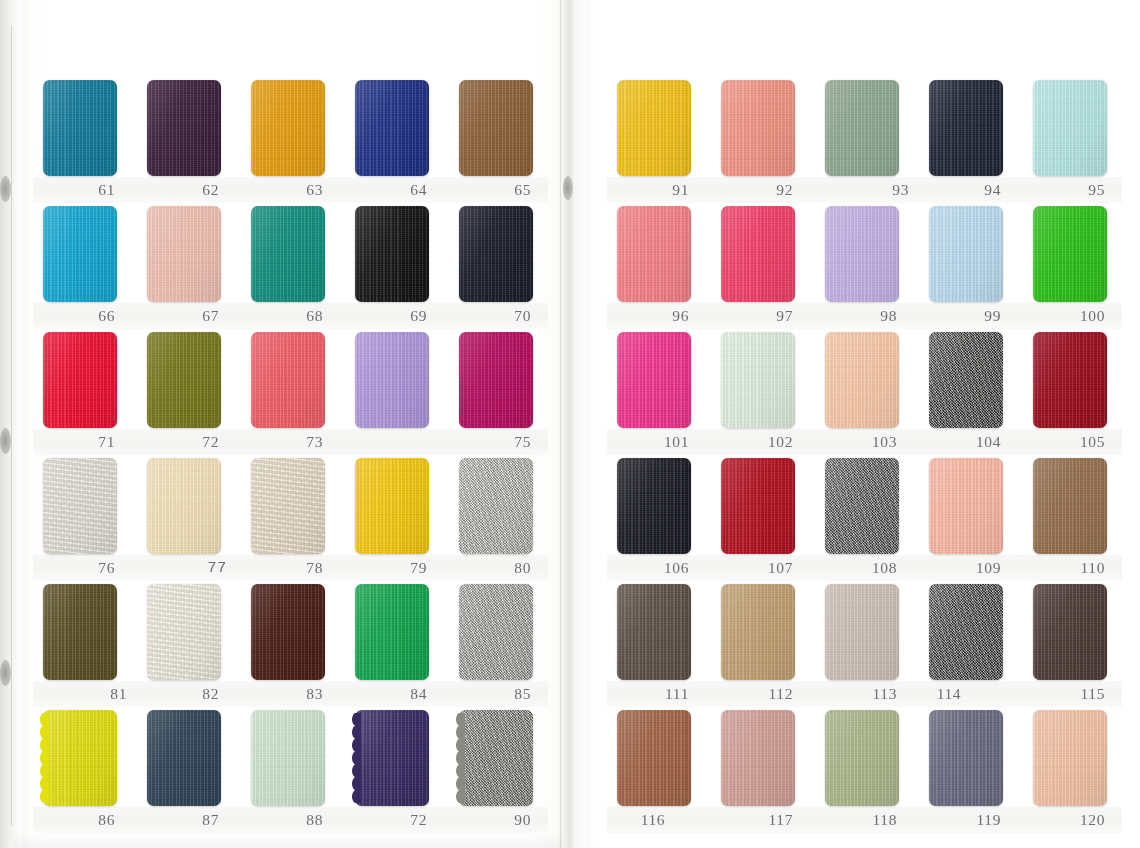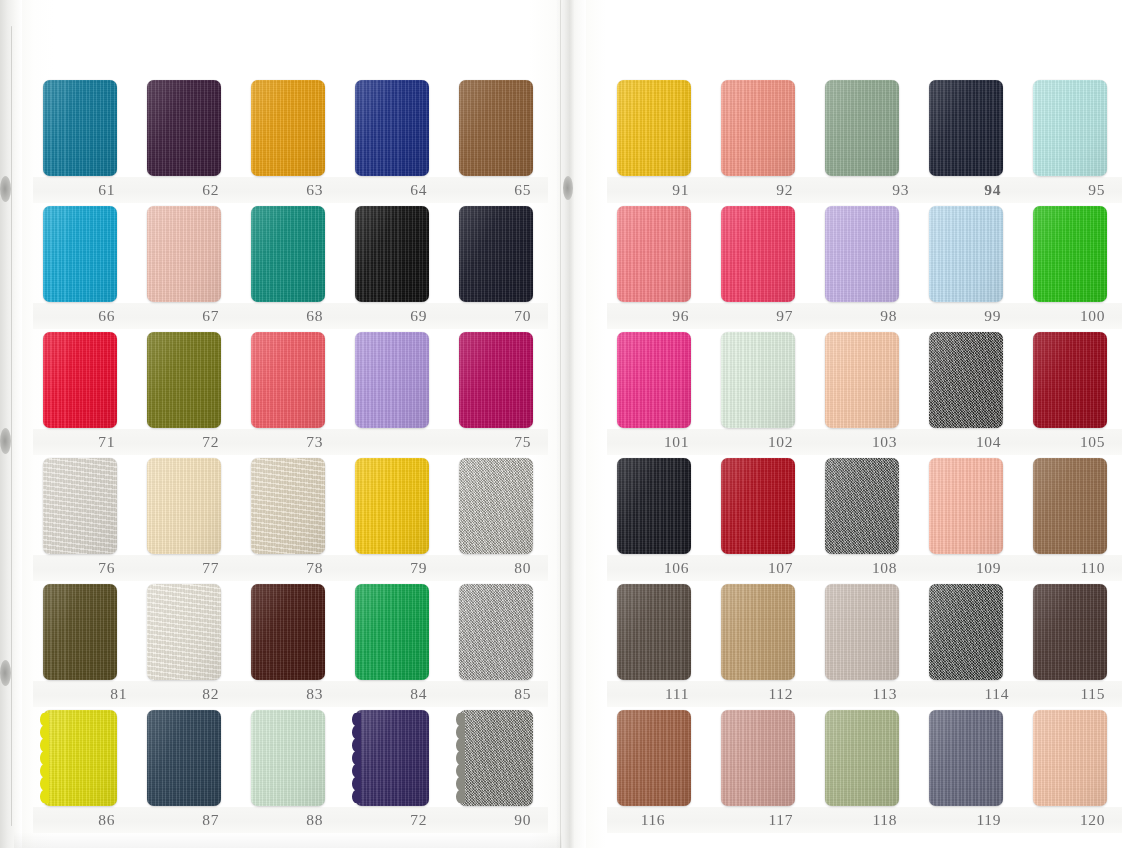--- a/index.html
+++ b/index.html
@@ -319,21 +319,21 @@
       </div>
       <div class="row">
         <div class="label-strip"></div>
         <div class="cell" style="left: 0px;">
           <div class="swatch slub" title="76" style="background: rgb(228, 224, 215);"></div>
         </div>
         <div class="swatch-no" style="left: 0px;">76</div>
         <div class="cell" style="left: 104px;">
           <div class="swatch" title="77" style="background: rgb(247, 228, 189);"></div>
         </div>
-        <div class="swatch-no" style="left: 104px;">77</div>
+        <div class="swatch-no" style="left: 112px; font-family: Liberation Mono, monospace;">77</div>
         <div class="cell" style="left: 208px;">
           <div class="swatch slub" title="78" style="background: rgb(231, 220, 198);"></div>
         </div>
         <div class="swatch-no" style="left: 208px;">78</div>
         <div class="cell" style="left: 312px;">
           <div class="swatch" title="79" style="background: rgb(246, 201, 16);"></div>
         </div>
         <div class="swatch-no" style="left: 312px;">79</div>
         <div class="cell" style="left: 416px;">
           <div class="swatch heather" title="80" style="background: rgb(207, 205, 196);"></div>
@@ -407,21 +407,21 @@
           <div class="swatch" title="92" style="background: rgb(243, 149, 133);"></div>
         </div>
         <div class="swatch-no" style="left: 104px;">92</div>
         <div class="cell" style="left: 208px;">
           <div class="swatch" title="93" style="background: rgb(146, 171, 147);"></div>
         </div>
         <div class="swatch-no" style="left: 220px;">93</div>
         <div class="cell" style="left: 312px;">
           <div class="swatch" title="94" style="background: rgb(29, 34, 52);"></div>
         </div>
-        <div class="swatch-no" style="left: 312px; font-weight: bold;">94</div>
+        <div class="swatch-no" style="left: 312px;">94</div>
         <div class="cell" style="left: 416px;">
           <div class="swatch" title="95" style="background: rgb(185, 233, 230);"></div>
         </div>
         <div class="swatch-no" style="left: 416px;">95</div>
       </div>
       <div class="row">
         <div class="label-strip"></div>
         <div class="cell" style="left: 0px;">
           <div class="swatch" title="96" style="background: rgb(246, 128, 134);"></div>
         </div>
@@ -499,21 +499,21 @@
           <div class="swatch" title="112" style="background: rgb(194, 161, 115);"></div>
         </div>
         <div class="swatch-no" style="left: 104px;">112</div>
         <div class="cell" style="left: 208px;">
           <div class="swatch" title="113" style="background: rgb(207, 195, 186);"></div>
         </div>
         <div class="swatch-no" style="left: 208px;">113</div>
         <div class="cell" style="left: 312px;">
           <div class="swatch heather" title="114" style="background: rgb(63, 66, 63);"></div>
         </div>
-        <div class="swatch-no" style="left: 320px;">114</div>
+        <div class="swatch-no" style="left: 296px; text-align: center;">114</div>
         <div class="cell" style="left: 416px;">
           <div class="swatch" title="115" style="background: rgb(78, 59, 54);"></div>
         </div>
         <div class="swatch-no" style="left: 416px;">115</div>
       </div>
       <div class="row">
         <div class="label-strip"></div>
         <div class="cell" style="left: 0px;">
           <div class="swatch" title="116" style="background: rgb(161, 98, 69);"></div>
         </div>

